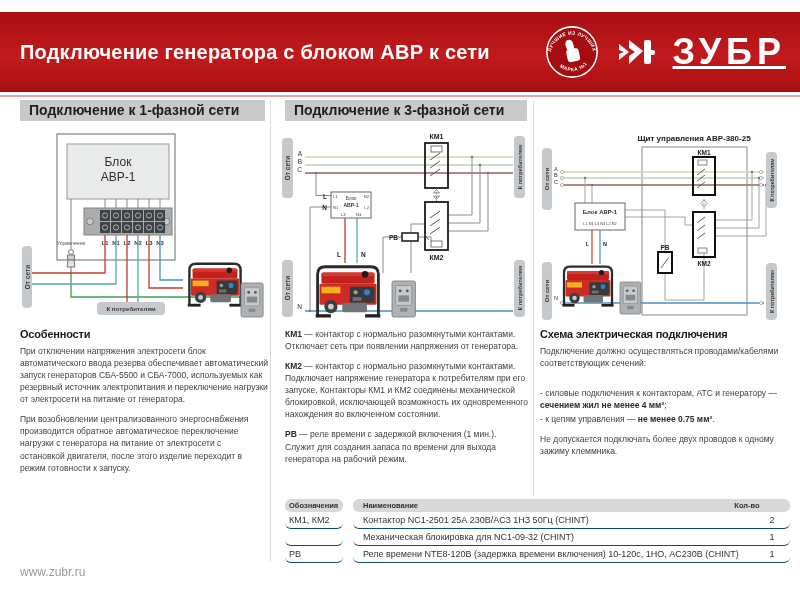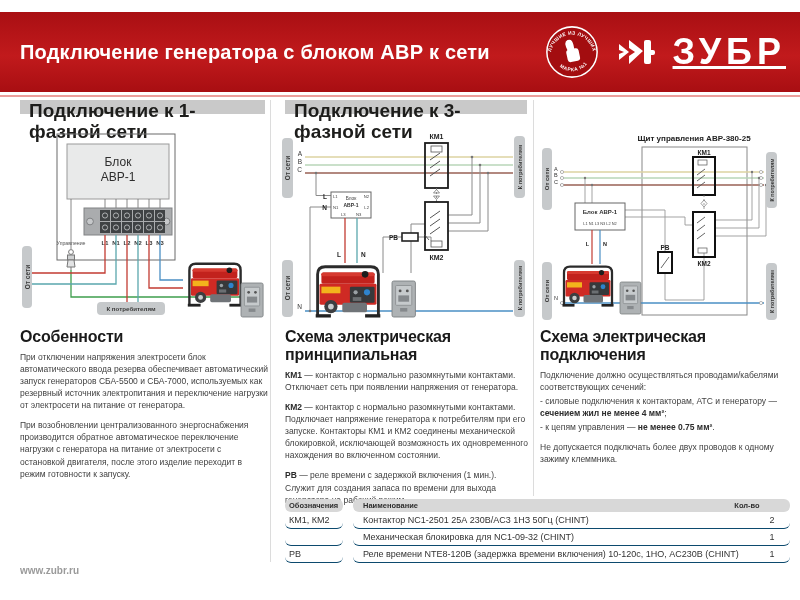--- a/index.html
+++ b/index.html
@@ -5,50 +5,50 @@
   html,body{margin:0;padding:0;background:#fff;}
   .page{position:relative;width:800px;height:600px;background:#fff;overflow:hidden;
         font-family:"Liberation Sans","DejaVu Sans",sans-serif;color:#3f3f3f;}
   .redbar{position:absolute;left:0;top:12px;width:800px;height:80px;
           background:linear-gradient(180deg,#a90f13 0%,#c11a1c 55%,#a80e12 100%);}
   .pinkline{position:absolute;left:0;top:95px;width:800px;height:2px;background:#eb9f9c;}
   .redbar h1{position:absolute;left:20px;top:28px;margin:0;font-size:20px;line-height:24px;
              font-weight:bold;color:#fff;letter-spacing:0.2px;}
   .logo{position:absolute;right:14px;top:4px;height:72px;display:flex;align-items:center;gap:14px;}
   .brandword{font-size:36px;font-weight:bold;color:#fff;letter-spacing:5px;line-height:1;text-decoration:underline;}
-  .colhead{position:absolute;top:100px;height:14px;background:#c9c9c9;color:#1d1d1b;
-           font-size:19px;font-weight:bold;line-height:21px;padding-left:9px;box-sizing:border-box;}
+  .colhead{position:absolute;top:100px;height:21px;background:#c9c9c9;color:#1d1d1b;
+           font-size:14px;font-weight:bold;line-height:21px;padding-left:9px;box-sizing:border-box;}
   .colhead.c1{left:20px;width:245px;}
   .colhead.c2{left:285px;width:242px;}
   .vdiv{position:absolute;width:1px;background:#dcdcdc;}
   .vdiv.d1{left:270px;top:100px;height:462px;}
   .vdiv.d2{left:533px;top:100px;height:396px;}
   .diag{position:absolute;}
   .diag.s1{left:20px;top:123px;}
   .diag.s2{left:280px;top:123px;}
   .diag.s3{left:540px;top:110px;}
   svg text{font-family:"Liberation Sans","DejaVu Sans",sans-serif;}
   .txtblock{position:absolute;top:328px;}
   .txtblock.t1{left:20px;width:248px;}
   .txtblock.t2{left:285px;width:243px;}
   .txtblock.t3{left:540px;width:252px;}
-  .txtblock h2{margin:0 0 5px 0;font-size:16px;font-weight:bold;color:#1a1a1a;letter-spacing:-0.2px;}
+  .txtblock h2{margin:0 0 5px 0;font-size:11px;font-weight:bold;color:#1a1a1a;letter-spacing:-0.2px;}
   .txtblock p{margin:0 0 8px 0;font-size:8.5px;line-height:1.42;color:#414141;}
   .txtblock p b{color:#2c2c2c;}
   .tbl{position:absolute;left:285px;top:499px;width:505px;font-size:9px;color:#333;}
   .tr{display:flex;gap:10px;}
   .tc1{width:58px;box-sizing:border-box;padding-left:4px;border-radius:6px;}
   .tc2{flex:1;display:flex;justify-content:space-between;box-sizing:border-box;padding-left:10px;border-radius:6px;}
   .thead{height:13px;line-height:13px;font-size:7.5px;font-weight:bold;color:#2e2e2e;}
   .thead .tc1,.thead .tc2{background:#d8d8d8;}
   .thead .qty{padding-right:25px;}
   .brow{height:17px;line-height:17px;}
   .brow .tc1,.brow .tc2{border-bottom:1px solid #0c4a6e;}
   .qty{width:36px;text-align:center;flex:none;}
-  .site{position:absolute;left:20px;top:565px;font-size:10px;color:#9a9a9a;font-weight:bold;}
+  .site{position:absolute;left:20px;top:565px;font-size:12px;color:#9a9a9a;}
 </style>
 </head>
 <body>
 
 <div class="page">
 
   <svg width="0" height="0" style="position:absolute" aria-hidden="true">
     <defs>
       <g id="genset">
         <path d="M8 58 V14 Q8 6 16 6 H64 Q72 6 72 14 V58" fill="none" stroke="#2b2b2b" stroke-width="3"></path>
@@ -412,29 +412,28 @@
     <use href="#atsbox" transform="translate(80,172) scale(0.8)"></use>
   </svg>
 
   <div class="txtblock t1">
     <h2>Особенности</h2>
     <p>При отключении напряжения электросети блок автоматического ввода резерва обеспечивает автоматический запуск генераторов СБА-5500 и СБА-7000, используемых как резервный источник электропитания и переключение нагрузки от электросети на питание от генератора.</p>
     <p>При возобновлении централизованного энергоснабжения производится обратное автоматическое переключение нагрузки с генератора на питание от электросети с остановкой двигателя, после этого изделие переходит в режим готовности к запуску.</p>
   </div>
 
   <div class="txtblock t2">
-    <h2>Схема электрическая принципиальная</h2>
     <p><b>КМ1</b><span> — контактор с нормально разомкнутыми контактами. Отключает сеть при появлении напряжения от генератора.</span></p>
     <p><b>КМ2</b><span> — контактор с нормально разомкнутыми контактами. Подключает напряжение генератора к потребителям при его запуске. Контакторы КМ1 и КМ2 соединены механической блокировкой, исключающей возможность их одновременного нахождения во включенном состоянии.</span></p>
     <p><b>РВ</b><span> — реле времени с задержкой включения (1 мин.). Служит для создания запаса по времени для выхода генератора на рабочий режим.</span></p>
   </div>
 
   <div class="txtblock t3">
     <h2>Схема электрическая подключения</h2>
-    <p style="margin-bottom:2px">Подключение должно осуществляться проводами/кабелями соответствующих сечений:</p>
+    <p style="margin-bottom:18px">Подключение должно осуществляться проводами/кабелями соответствующих сечений:</p>
     <p style="margin-bottom:2px"><span>- силовые подключения к контакторам, АТС и генератору — </span><b>сечением жил не менее 4 мм²</b><span>;</span></p>
     <p><span>- к цепям управления — </span><b>не менее 0.75 мм²</b><span>.</span></p>
     <p>Не допускается подключать более двух проводов к одному зажиму клеммника.</p>
   </div>
 
   <div class="tbl">
     <div class="tr thead">
       <div class="tc1">Обозначения</div>
       <div class="tc2">
         <span>Наименование</span>

